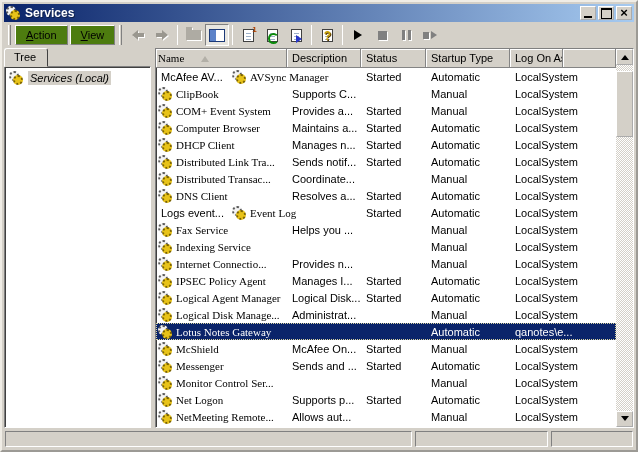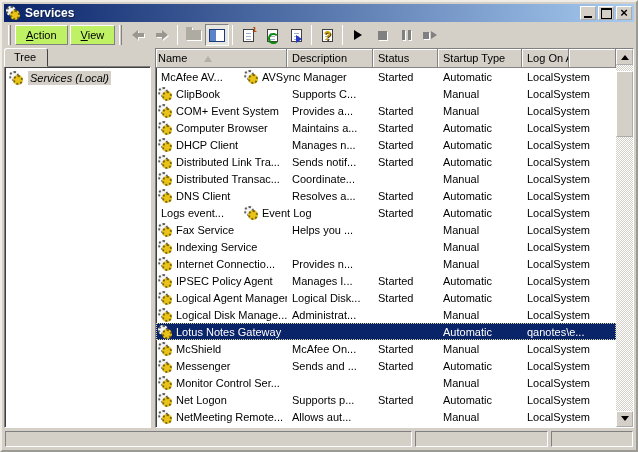--- a/index.html
+++ b/index.html
@@ -24,21 +24,21 @@
   }
   .wb-min::before { content:""; width:8px; height:2px; background:#000; margin-top:8px; }
   .wb-max::before { content:""; width:9px; height:8px; border:1px solid #000; border-top-width:2px; }
   .wb-close::before { content:"×"; font:bold 13px/10px "Liberation Sans",sans-serif; }
 
   
   .toolbar { height:26px; display:flex; align-items:center; padding:2px 2px; flex:0 0 auto; }
   .grip { width:3px; height:20px; border-left:1px solid #fff; border-right:1px solid #808080; margin:0 4px 0 2px; }
   .tsep { width:1px; height:20px; background:#808080; border-right:1px solid #fff; margin:0 3px; }
   .menu-btn {
-    height:20px; padding:3px 10px 0; background:#bef264;
+    height:20px; padding:3px 10px 0; background:#4d7c0f;
     border:1px solid; border-color:#fff #808080 #808080 #fff; margin-right:2px;
   }
   .menu-btn::first-letter { text-decoration:underline; }
   .tb-btn { width:24px; height:22px; display:flex; align-items:center; justify-content:center;
     border:1px solid transparent; position:relative; }
   .tb-btn.pressed { border-color:#808080 #fff #fff #808080; background:#e8e6e0; }
 
   
   .g-arrow-left, .g-arrow-right { display:flex; align-items:center; filter:drop-shadow(1px 1px 0 #fff); }
   .g-arrow-left::before  { content:""; border:5px solid transparent; border-right:6px solid #9a978f; border-left:none; }
@@ -89,22 +89,22 @@
     box-shadow:inset 1px 1px 0 #404040; display:flex; overflow:hidden; }
   .lv-main { flex:1; display:flex; flex-direction:column; overflow:hidden; }
   .lv-header { display:flex; flex:0 0 auto; height:19px; background:#d4d0c8; }
   .hcell { display:flex; align-items:center; padding:0 5px; background:#d4d0c8;
     border-right:1px solid #848484; border-bottom:1px solid #848484; box-shadow:inset 1px 1px 0 #fff;
     white-space:nowrap; overflow:hidden; }
   .sort-asc { width:0; height:0; border:4px solid transparent; border-bottom:6px solid #b2afa7; margin-left:14px; margin-bottom:3px; }
   .lv-body { flex:1; overflow:hidden; }
   .lv-row { display:flex; height:17px; align-items:center; }
   .cell { padding:0 5px; white-space:nowrap; overflow:hidden; height:100%; display:flex; align-items:center; }
-  .c0 { width:131px; padding:0 2px; gap:3px; }
-  .c1 { width:86px; }
+  .c0 { width:131px; padding:0 2px; gap:3px;font-family:Liberation Serif, serif; }
+  .c1 { width:74px; }
   .c2 { width:65px; }
   .c3 { width:84px; }
   .c4 { flex:1; }
   .lv-row.selected { background:#0a246a; color:#fff; outline:1px dotted #d8d4a0; outline-offset:-1px;text-align:right; }
 
   
   .vscroll { width:17px; flex:0 0 auto; display:flex; flex-direction:column;
     background:repeating-conic-gradient(#fff 0% 25%, #d4d0c8 0% 50%) 0 0/2px 2px; }
   .sbtn { width:17px; height:16px; background:#d4d0c8; border:1px outset #fff;
     display:flex; align-items:center; justify-content:center; flex:0 0 auto; }

